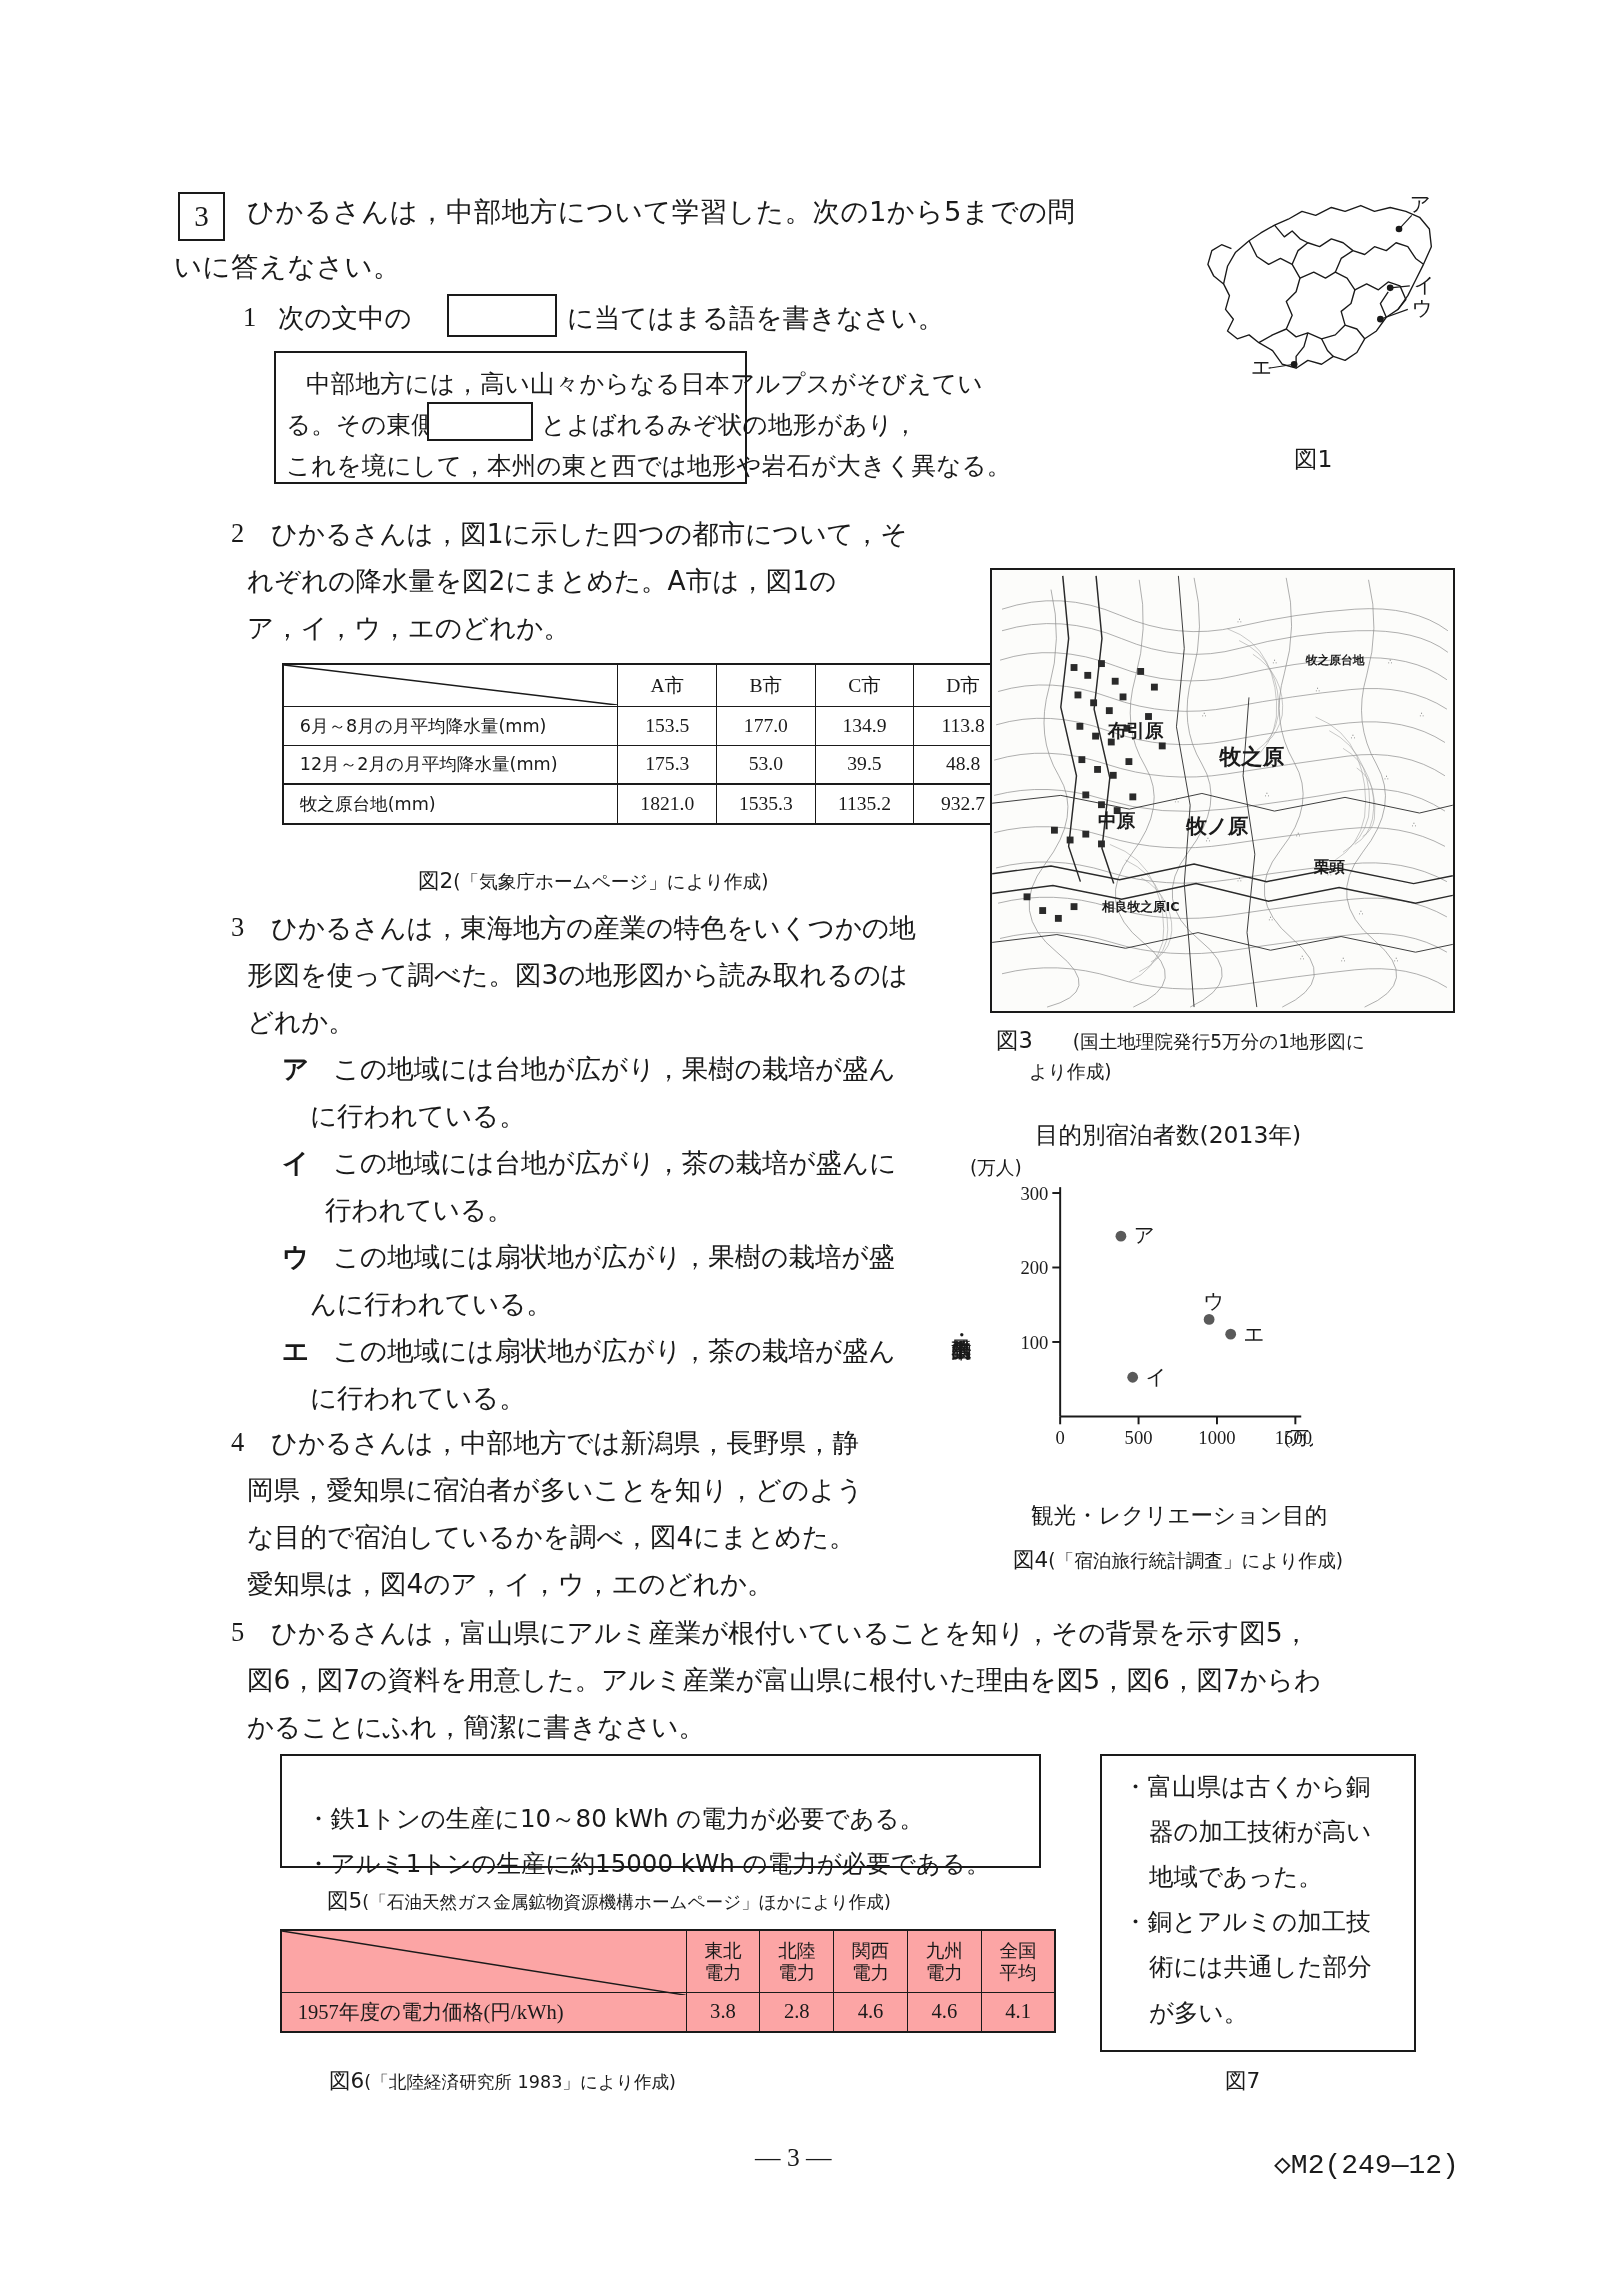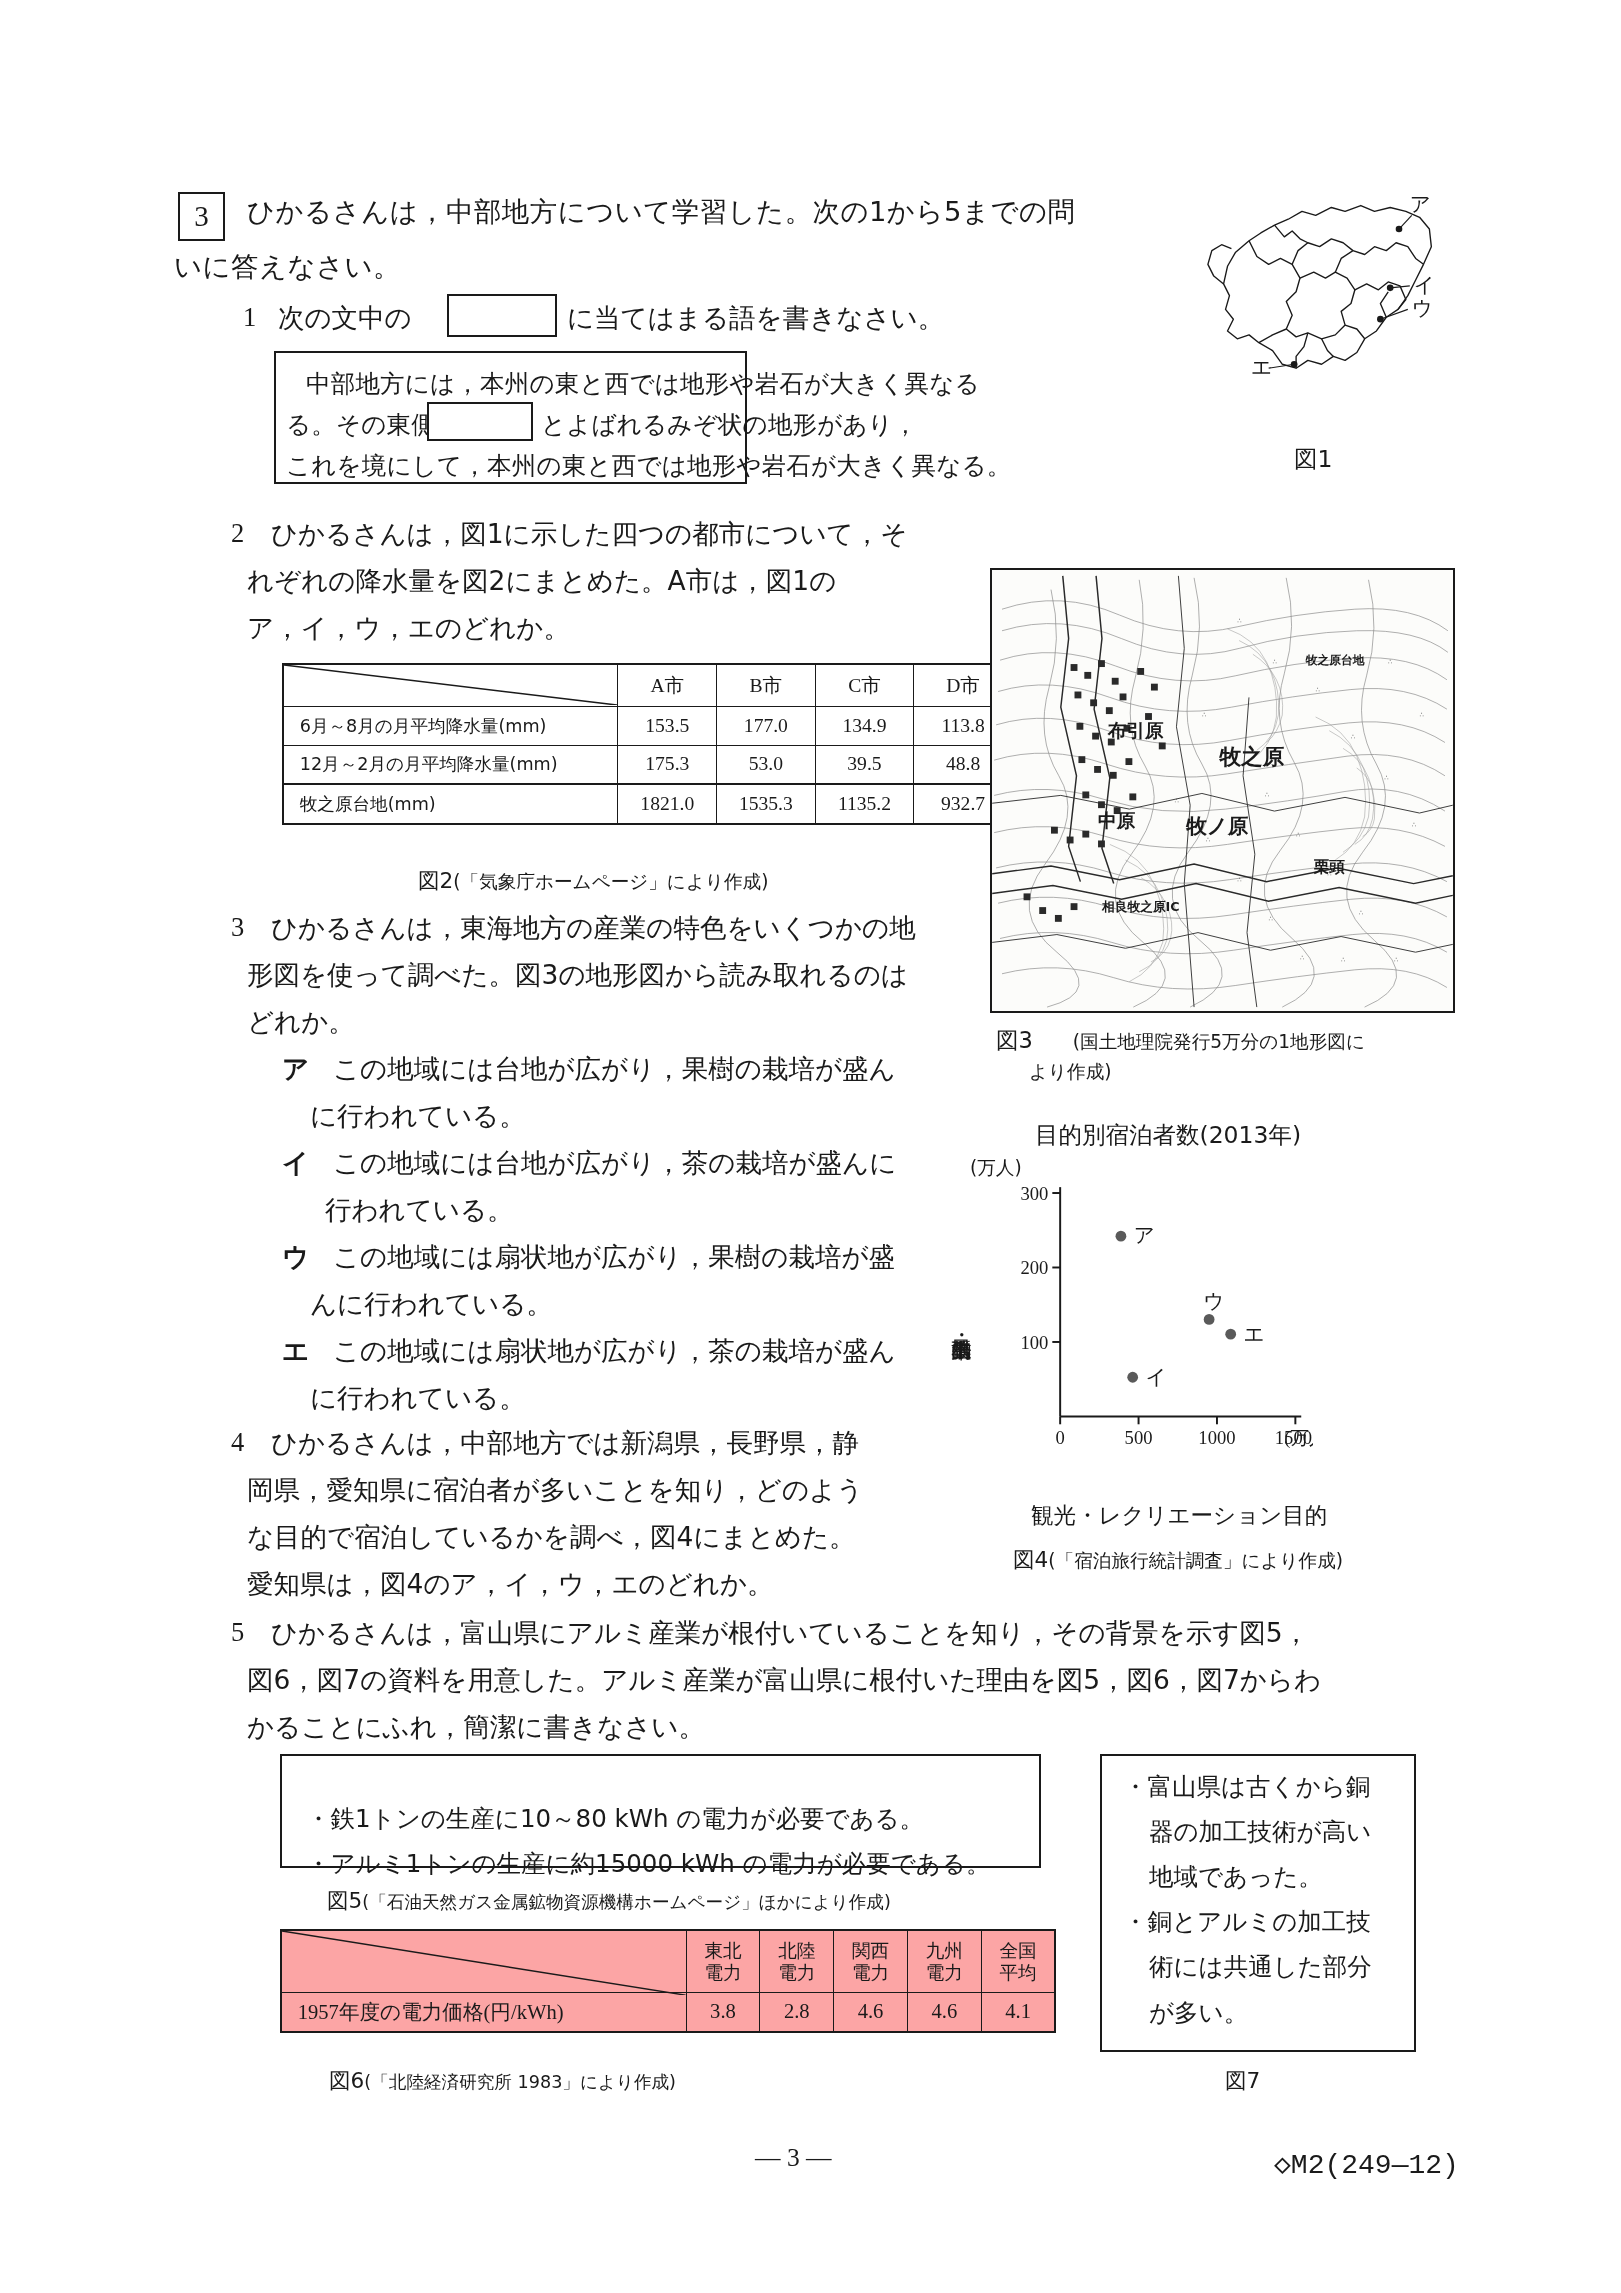--- a/index.html
+++ b/index.html
@@ -276,21 +276,21 @@
   <div class="abs jp" id="q-number-box">3</div>
   <div class="abs jp" id="intro-line1">ひかるさんは，中部地方について学習した。次の1から5までの問</div>
   <div class="abs jp" id="intro-line2">いに答えなさい。</div>
 
   <div class="abs serif" id="q1-num">1</div>
   <div class="abs jp" id="q1-text-a">次の文中の</div>
   <div class="abs" id="q1-blank"></div>
   <div class="abs jp" id="q1-text-b">に当てはまる語を書きなさい。</div>
 
   <div class="abs" id="passage-box"></div>
-  <div class="abs jp passage-line" id="passage-l1">中部地方には，本州の東と西では地形や岩石が大きく異なる</div>
+  <div class="abs jp passage-line" id="passage-l1">中部地方には，高い山々からなる日本アルプスがそびえてい</div>
   <div class="abs jp passage-line" id="passage-l2a">る。その東側には</div>
   <div class="abs" id="passage-blank"></div>
   <div class="abs jp passage-line" id="passage-l2b">とよばれるみぞ状の地形があり，</div>
   <div class="abs jp passage-line" id="passage-l3">これを境にして，本州の東と西では地形や岩石が大きく異なる。</div>
 
   <div class="abs serif" id="q2-num">2</div>
   <div class="abs jp" id="q2-l1">ひかるさんは，図1に示した四つの都市について，そ</div>
   <div class="abs jp" id="q2-l2">れぞれの降水量を図2にまとめた。A市は，図1の</div>
   <div class="abs jp" id="q2-l3">ア，イ，ウ，エのどれか。</div>
 

